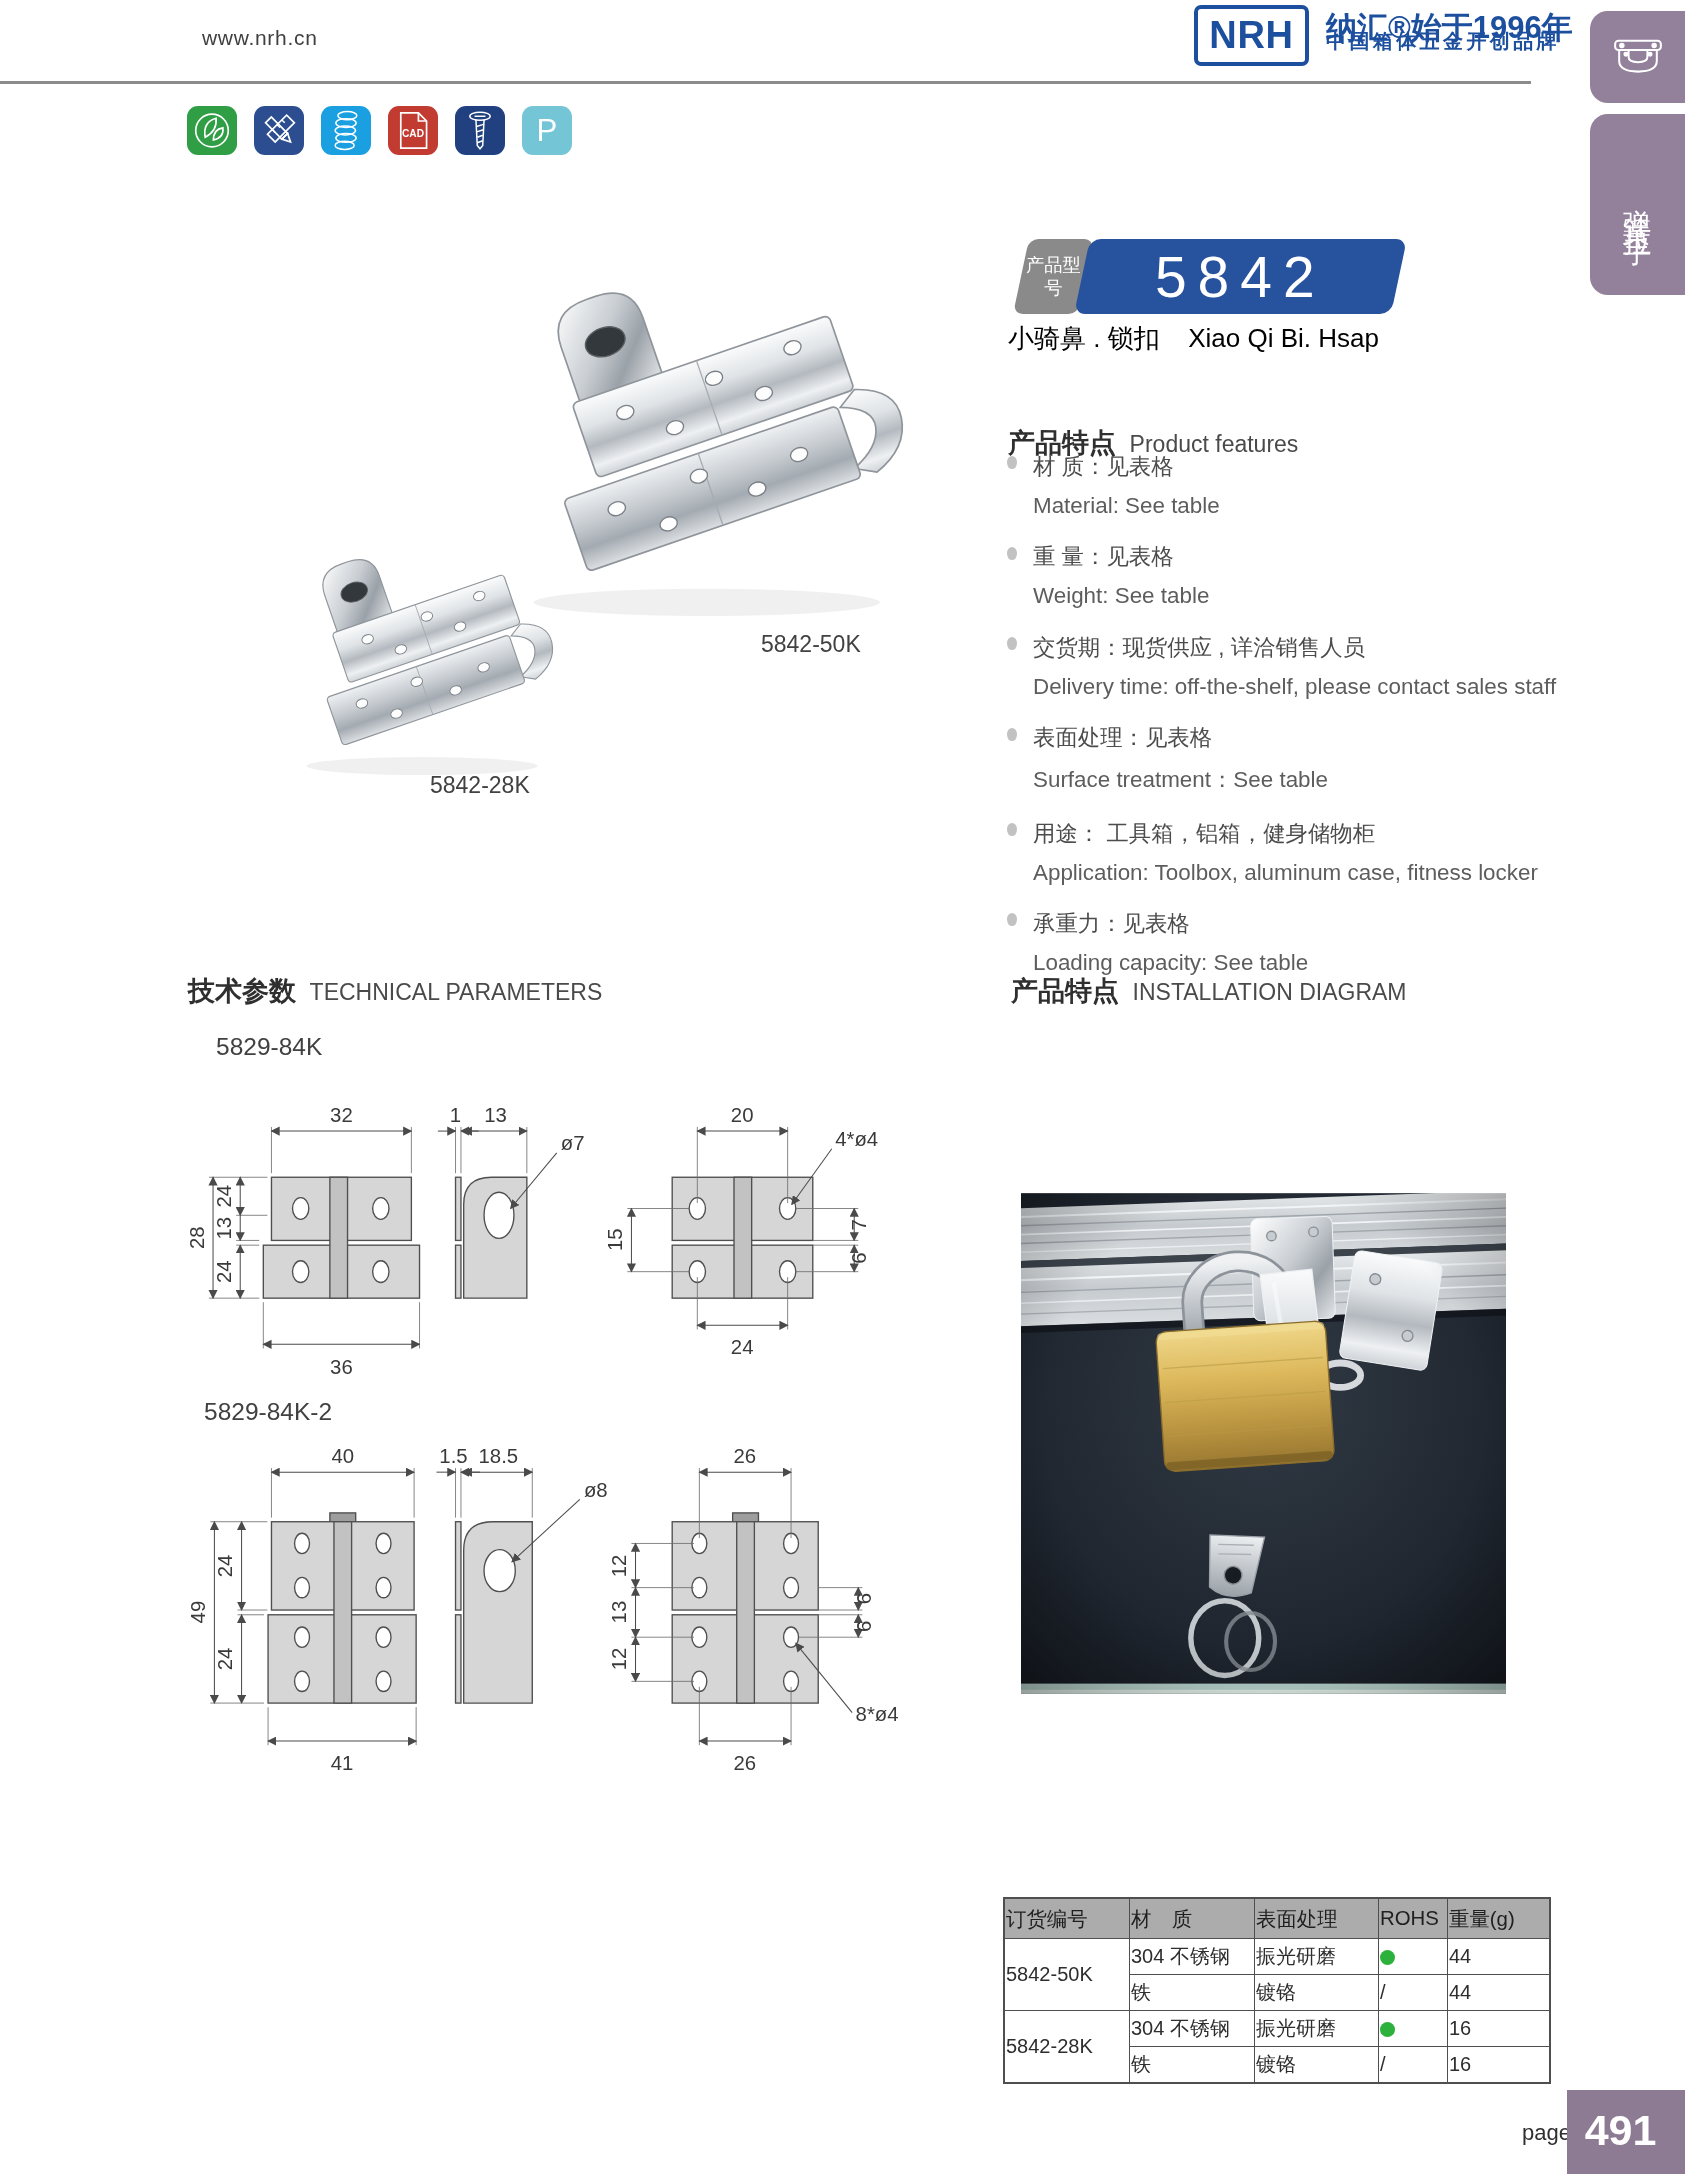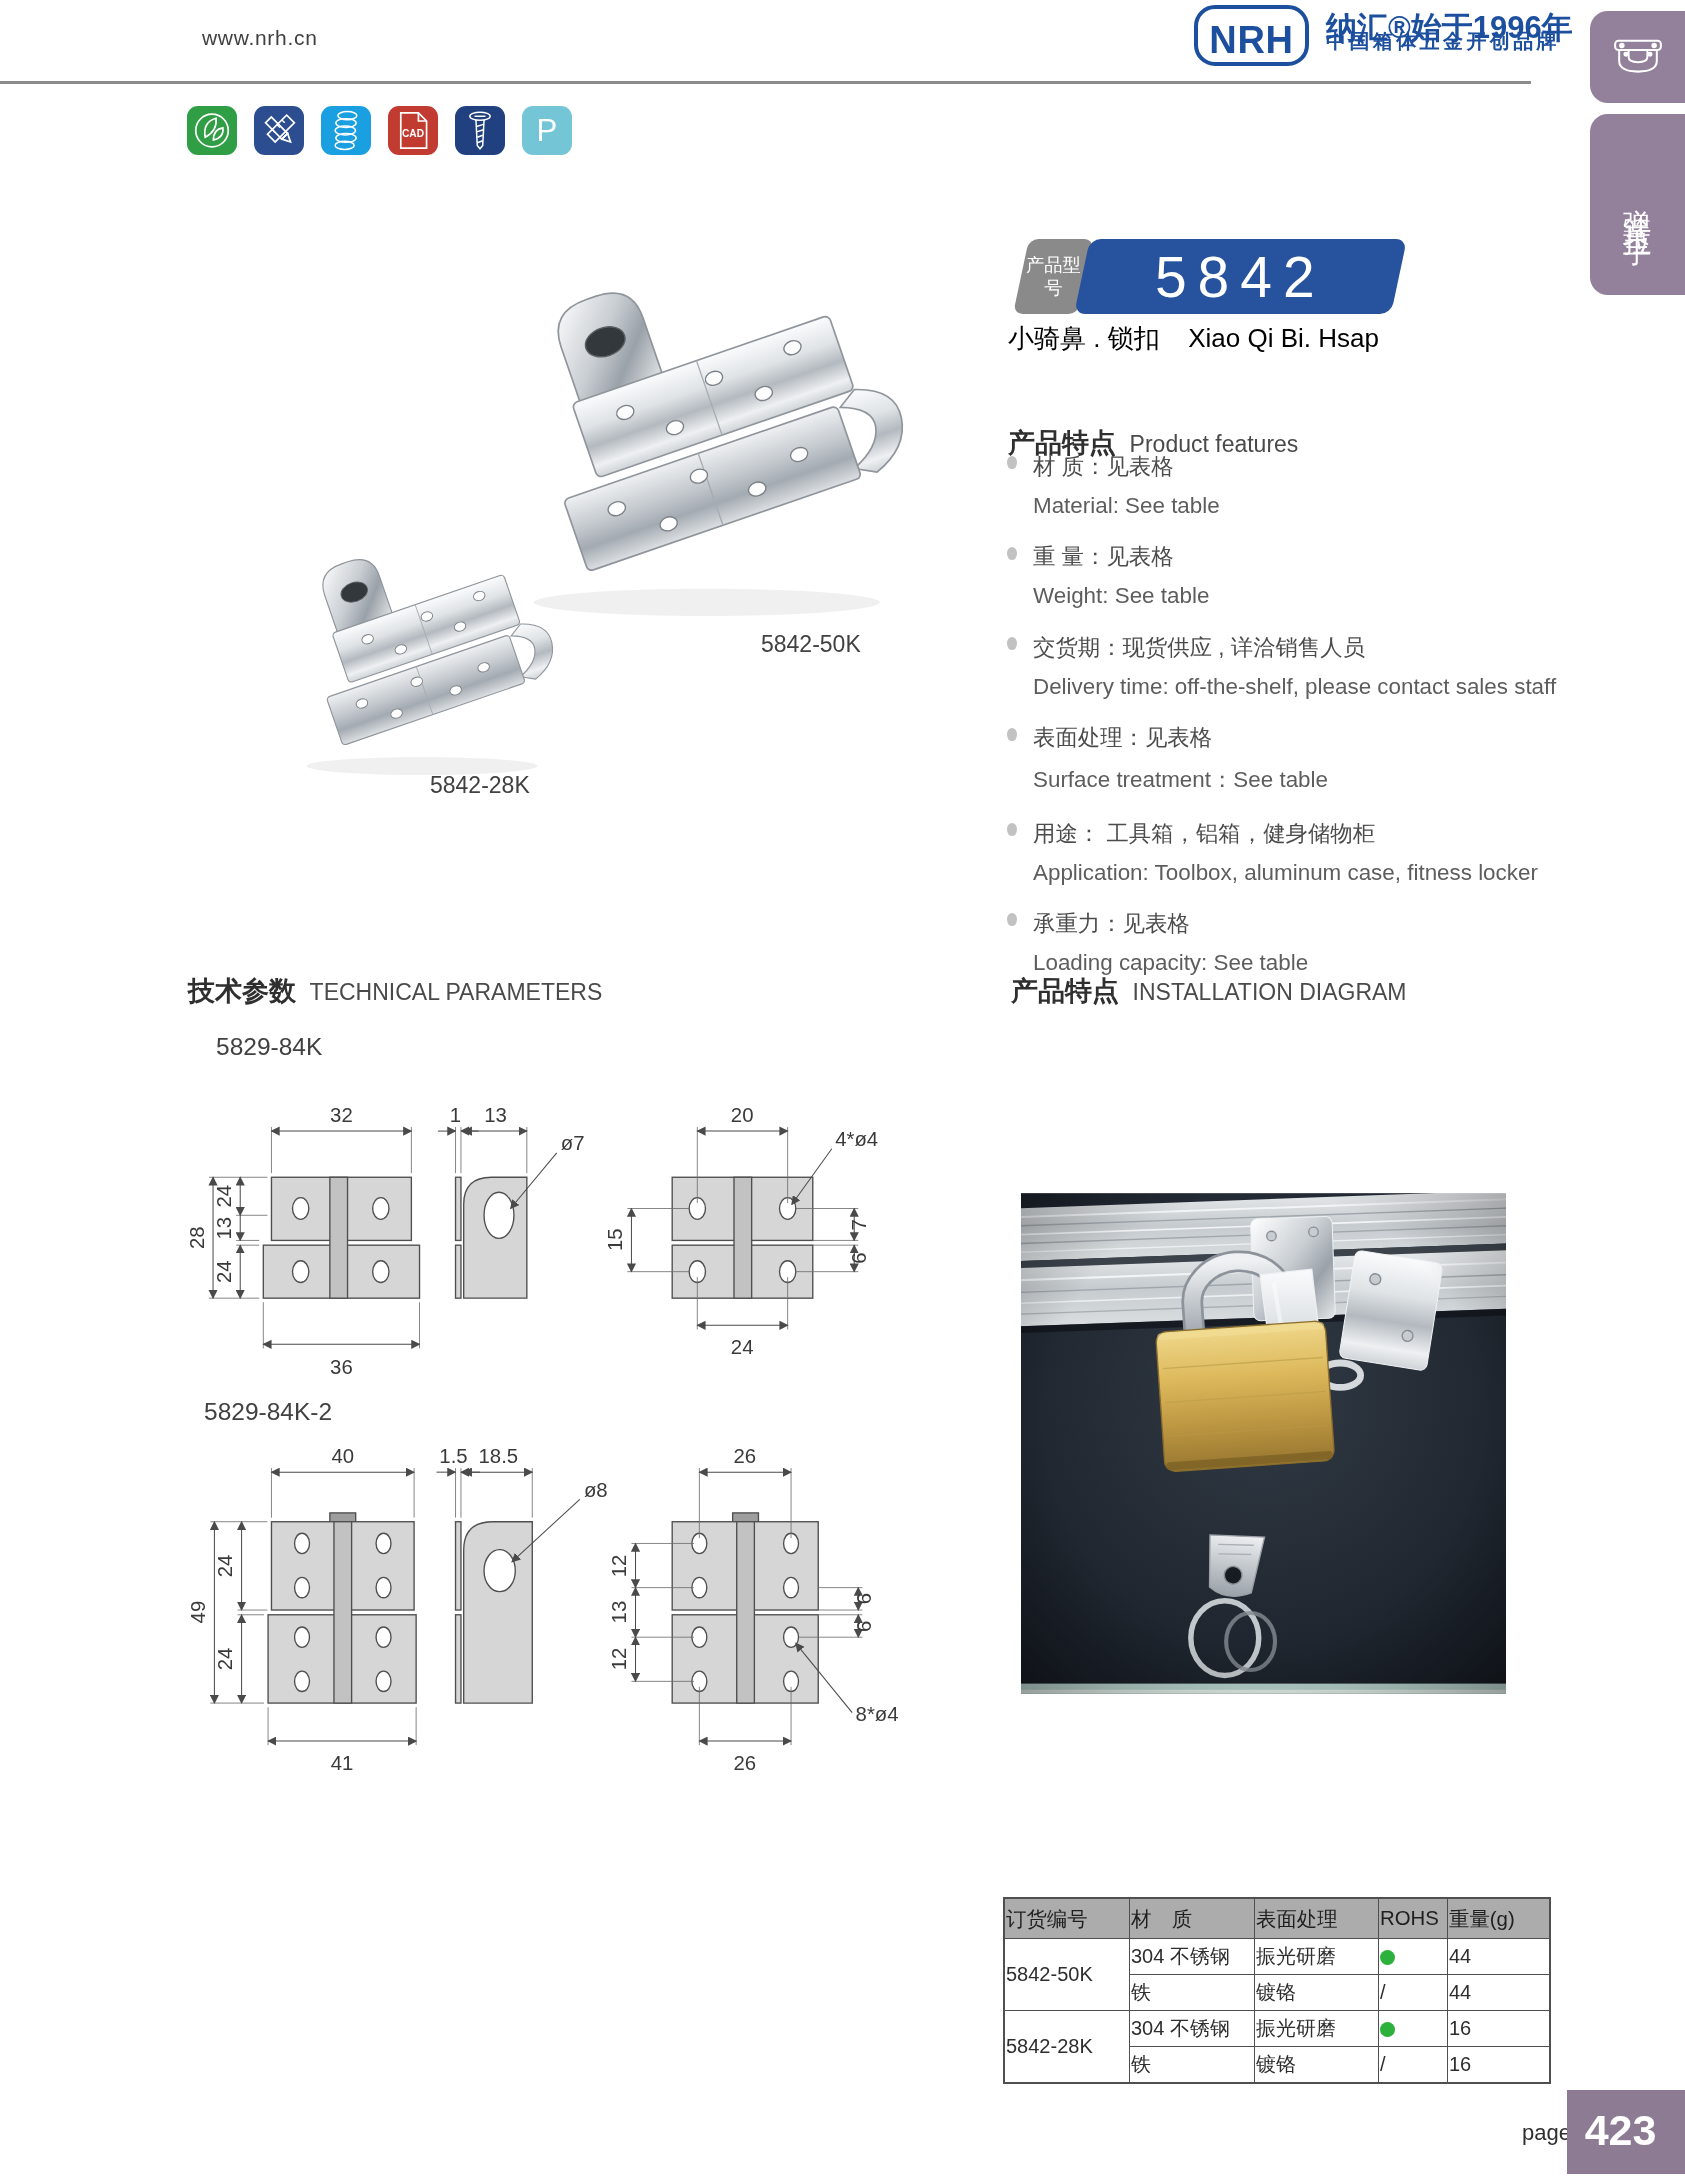--- a/index.html
+++ b/index.html
@@ -1,22 +1,22 @@
 <!DOCTYPE html>
 <html style="font-size:11px"><head>
 <meta charset="utf-8">
 <style>
   html,body{margin:0;padding:0;}
   body{width:1685px;height:2183px;position:relative;background:#ffffff;
        font-family:"Liberation Sans","DejaVu Sans",sans-serif;overflow:hidden;}
   .abs{position:absolute;}
   
   .site-url{left:202px;top:26px;font-size:21px;color:#404040;letter-spacing:0.7px;}
-  .logo-box{left:1194px;top:5.4px;width:107px;height:53px;border:4.8px solid #1d4f9f;border-radius:21px;
-            display:flex;align-items:flex-end;justify-content:center;}
+  .logo-box{left:1194px;top:5.4px;width:107px;height:53px;border:4.8px solid #1d4f9f;border-radius:7px;
+            display:flex;align-items:center;justify-content:center;}
   .logo-box span{font-size:38px;font-weight:bold;color:#1d4f9f;letter-spacing:0.7px;}
   .tag1{left:1326px;top:6.8px;font-size:31px;font-weight:bold;color:#1d4f9f;white-space:nowrap;}
   .tag2{left:1326px;top:28px;font-size:20px;font-weight:bold;color:#1d4f9f;letter-spacing:3.4px;white-space:nowrap;}
   .top-rule{left:0;top:81px;width:1531px;height:2.7px;background:#8b8b8b;}
   
   .icon-row{left:187px;top:106px;display:flex;gap:17px;}
   .chip{width:50px;height:49px;border-radius:11px;display:flex;align-items:center;justify-content:center;}
   
   .side-tab1{left:1590px;top:11px;width:95px;height:92px;background:#93819c;border-radius:17.7px 0 0 17.7px;
              display:flex;align-items:center;justify-content:center;}
@@ -552,15 +552,15 @@
     <td>铁</td>
     <td>镀铬</td>
     <td>/</td>
     <td>16</td>
   </tr>
 </tbody>
   </table>
 
 <div class="abs page-word">page</div>
 <div class="abs page-box">
-  <span>423</span>
+  <span>491</span>
 </div>
 
 
 </body></html>

